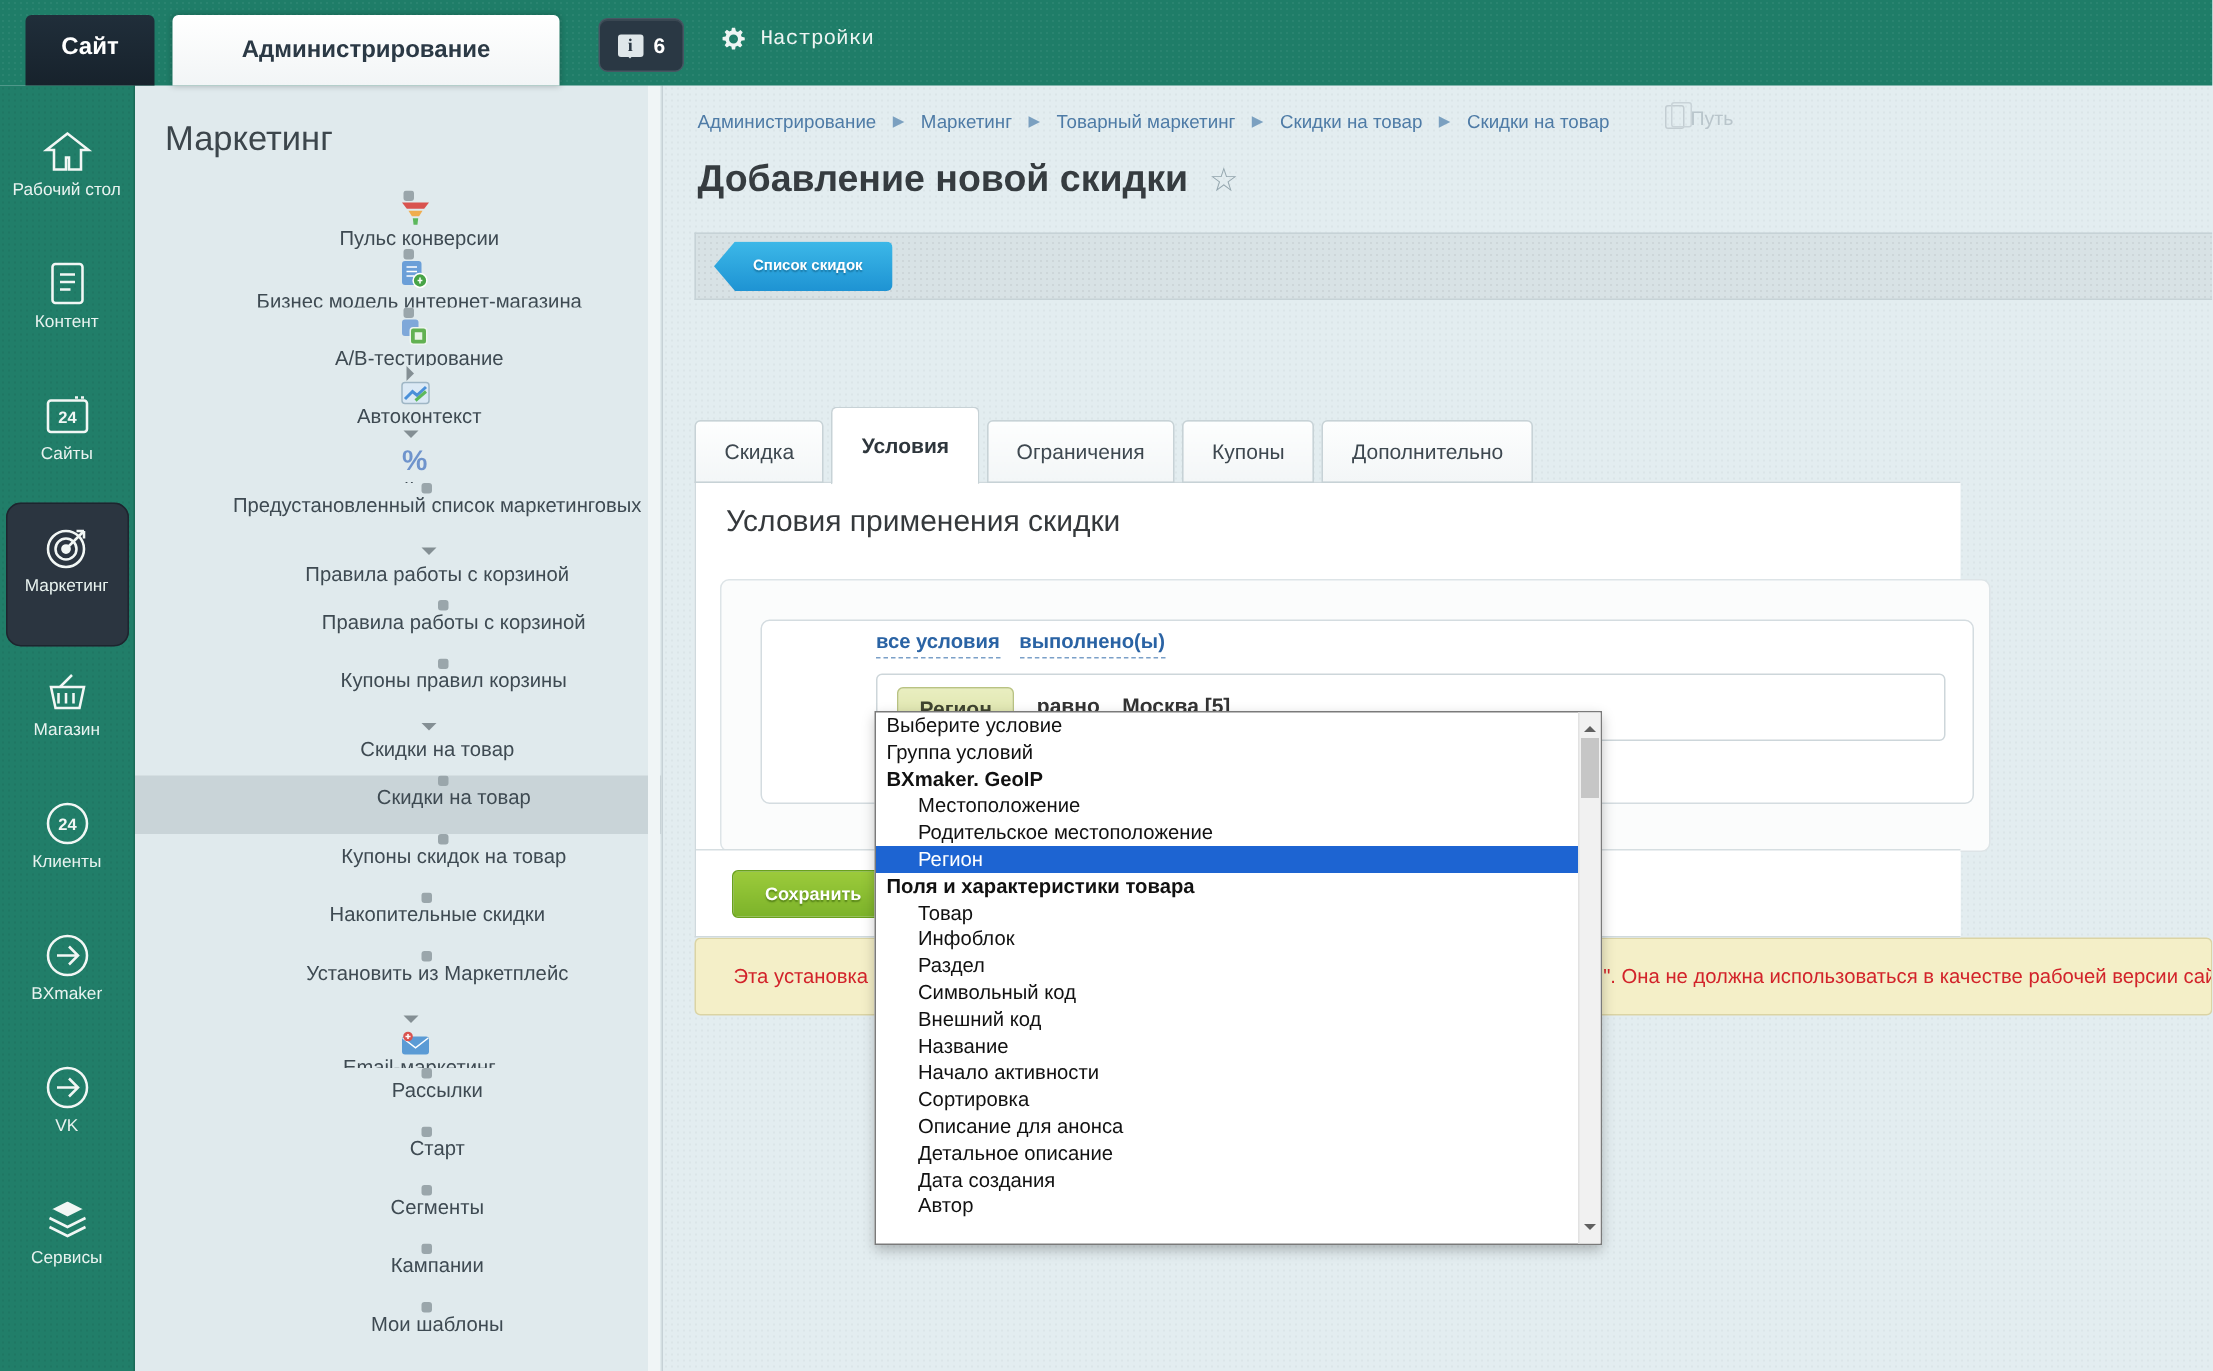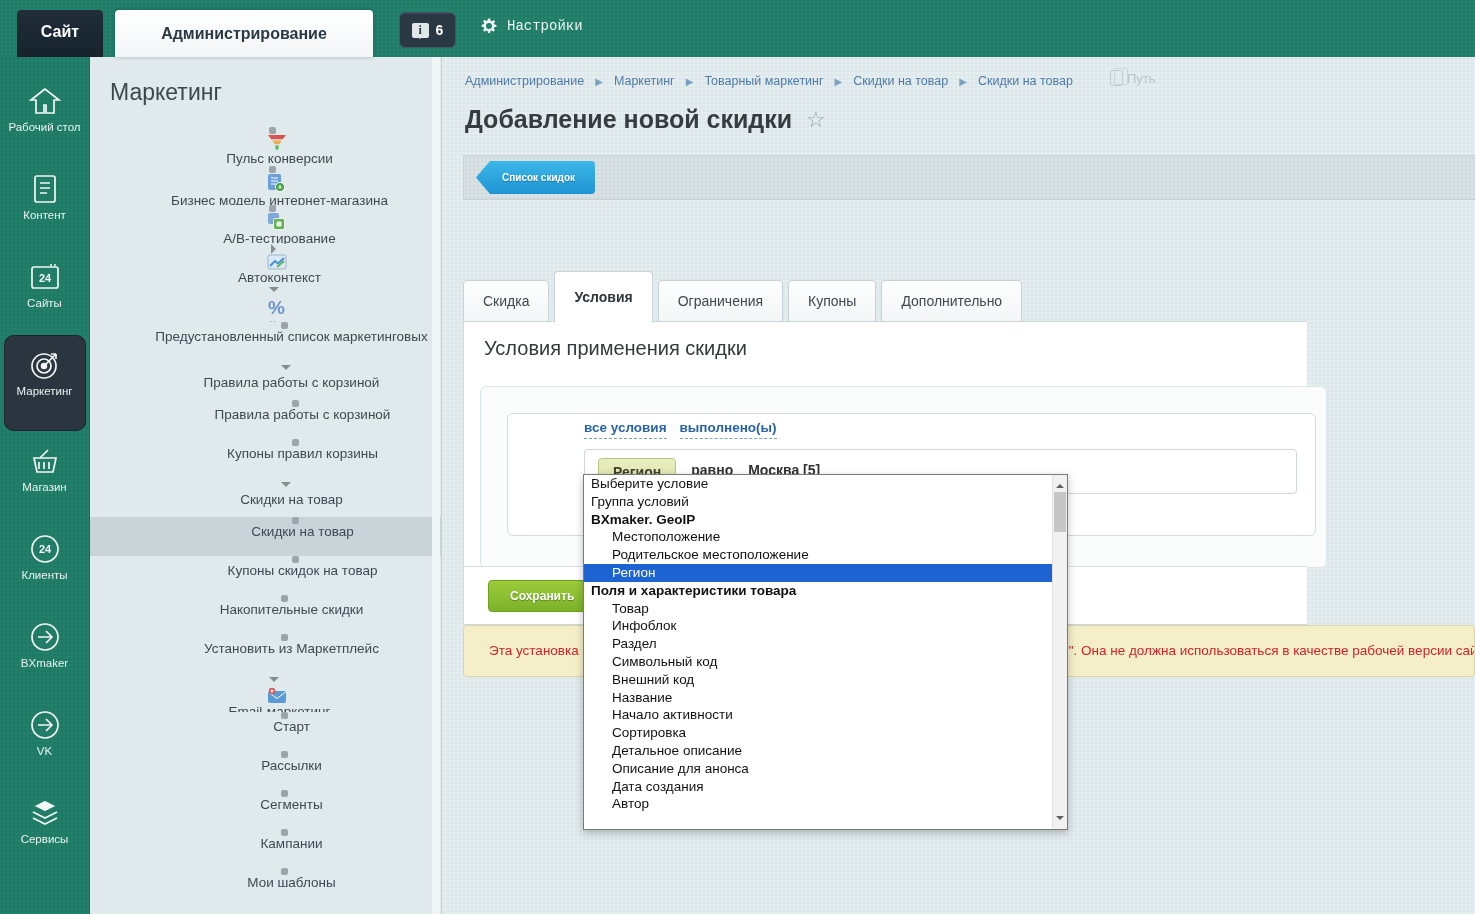--- a/index.html
+++ b/index.html
@@ -401,28 +401,28 @@
           <path d="M5 2.3v3.4M3.3 4h3.4" stroke="#fff"></path>
         </svg>
     </span>
     <span class="mlabel">Email-маркетинг</span>
   </div>
 
   <div class="menu-row lvl2">
     <span class="mark">
         <span class="bullet"></span>
       </span>
+    <span class="mlabel">Рассылки</span>
+  </div>
+
+  <div class="menu-row lvl2">
+    <span class="mark">
+        <span class="bullet"></span>
+      </span>
     <span class="mlabel">Старт</span>
-  </div>
-
-  <div class="menu-row lvl2">
-    <span class="mark">
-        <span class="bullet"></span>
-      </span>
-    <span class="mlabel">Рассылки</span>
   </div>
 
   <div class="menu-row lvl2">
     <span class="mark">
         <span class="bullet"></span>
       </span>
     <span class="mlabel">Сегменты</span>
   </div>
 
   <div class="menu-row lvl2">
@@ -522,22 +522,22 @@
       <div class="opt child sel">Регион</div>
       <div class="opt group">Поля и характеристики товара</div>
       <div class="opt child">Товар</div>
       <div class="opt child">Инфоблок</div>
       <div class="opt child">Раздел</div>
       <div class="opt child">Символьный код</div>
       <div class="opt child">Внешний код</div>
       <div class="opt child">Название</div>
       <div class="opt child">Начало активности</div>
       <div class="opt child">Сортировка</div>
+      <div class="opt child">Описание для анонса</div>
       <div class="opt child">Детальное описание</div>
-      <div class="opt child">Описание для анонса</div>
       <div class="opt child">Дата создания</div>
       <div class="opt child">Автор</div>
     </div>
     <div class="dd-scroll">
       <span class="dd-up"></span>
       <span class="dd-thumb"></span>
       <span class="dd-down"></span>
     </div>
   </div>
 

